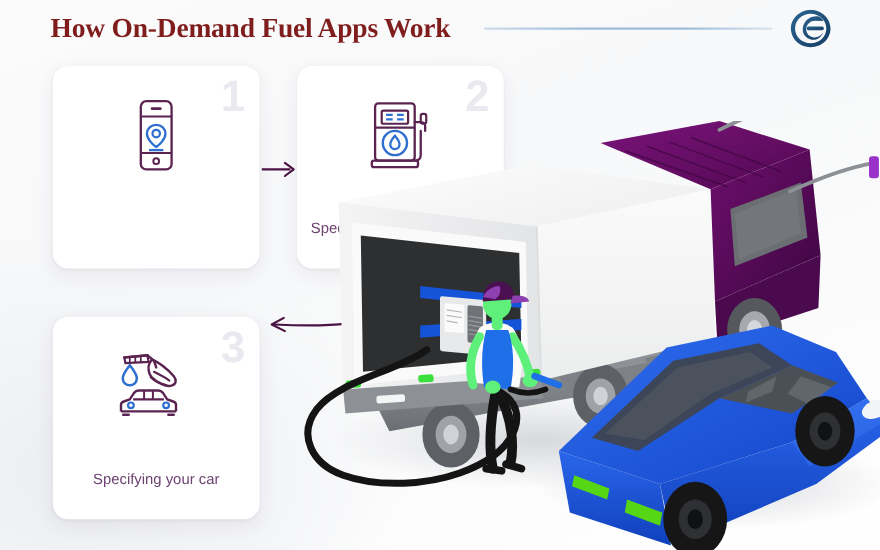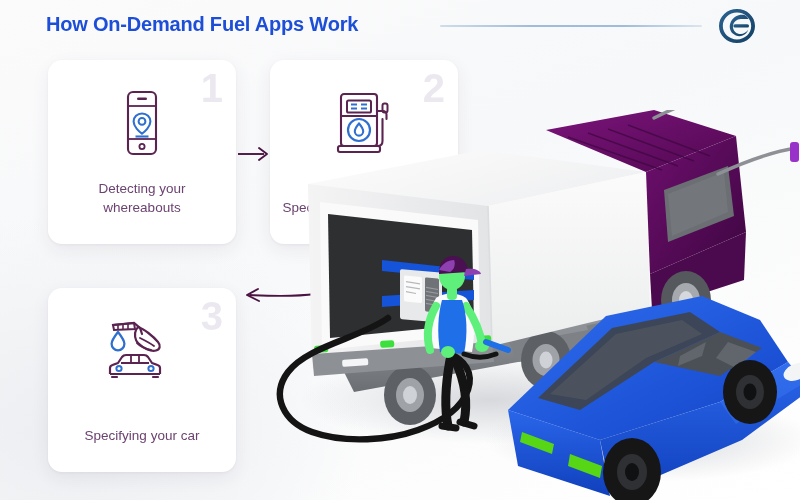--- a/index.html
+++ b/index.html
@@ -10,22 +10,22 @@
       radial-gradient(ellipse 420px 300px at 8% 86%, #eceef1 0%, #f4f5f7 45%, rgba(255,255,255,0) 72%),
       linear-gradient(160deg, #fbfbfc 0%, #f7f8f9 40%, #ffffff 100%);
     position:relative;
   }
   .stage { position:absolute; inset:0; }
 
   
   .header { position:absolute; top:8px; left:46px; right:16px; height:40px; }
   .title {
     position:absolute; left:0; top:5px;
-    font-size:20px; font-weight:bold; letter-spacing:-0.2px;
-    color:#1d4ed8; white-space:nowrap;
+    font-size:25px; font-weight:bold; letter-spacing:-0.2px;
+    color:#7f1d1d; white-space:nowrap;font-family:Liberation Serif, serif;
   }
   .title-rule {
     position:absolute; left:394px; top:17px; width:262px; height:2px;
     background:linear-gradient(90deg,#cfdcea 0%, #9fbcd8 35%, #9fbcd8 70%, #dbe5ef 100%);
     border-radius:2px;
   }
   .logo { position:absolute; right:24px; top:-4px; width:46px; height:46px; }
 
   
   .card {
@@ -96,21 +96,20 @@
         <line x1="14" y1="17" x2="42" y2="17" stroke="#5b2350" stroke-width="1.8"></line>
         <line x1="14" y1="50" x2="42" y2="50" stroke="#5b2350" stroke-width="1.8"></line>
         <rect x="23" y="8.5" width="10" height="2.6" rx="1.3" fill="#5b2350"></rect>
         <circle cx="28" cy="57.5" r="2.6" fill="none" stroke="#5b2350" stroke-width="1.8"></circle>
         <path d="M28 24.5 C23.2 24.5 19.6 28.1 19.6 32.6 C19.6 37.6 25.4 42.8 28 44.6
                  C30.6 42.8 36.4 37.6 36.4 32.6 C36.4 28.1 32.8 24.5 28 24.5 Z" fill="none" stroke="#2f6fd0" stroke-width="2.1"></path>
         <circle cx="28" cy="32.4" r="3.4" fill="none" stroke="#2f6fd0" stroke-width="2"></circle>
         <line x1="21.5" y1="47.5" x2="34.5" y2="47.5" stroke="#2f6fd0" stroke-width="2.1"></line>
       </svg>
     </div>
-    <div class="card-label">Detecting your whereabouts</div>
   </div>
 
   <div class="card" id="card-2">
     <div class="card-num">2</div>
     <div class="card-icon">
       <svg width="66" height="68" viewBox="0 0 66 68">
         <rect x="10" y="5" width="36" height="52" rx="3" fill="none" stroke="#5b2350" stroke-width="2.1"></rect>
         <rect x="7" y="57" width="42" height="6" rx="2" fill="none" stroke="#5b2350" stroke-width="2.1"></rect>
         <rect x="16" y="11.5" width="24" height="12" rx="1.6" fill="none" stroke="#5b2350" stroke-width="2"></rect>
         <line x1="20" y1="15.5" x2="26" y2="15.5" stroke="#2f6fd0" stroke-width="2"></line>

